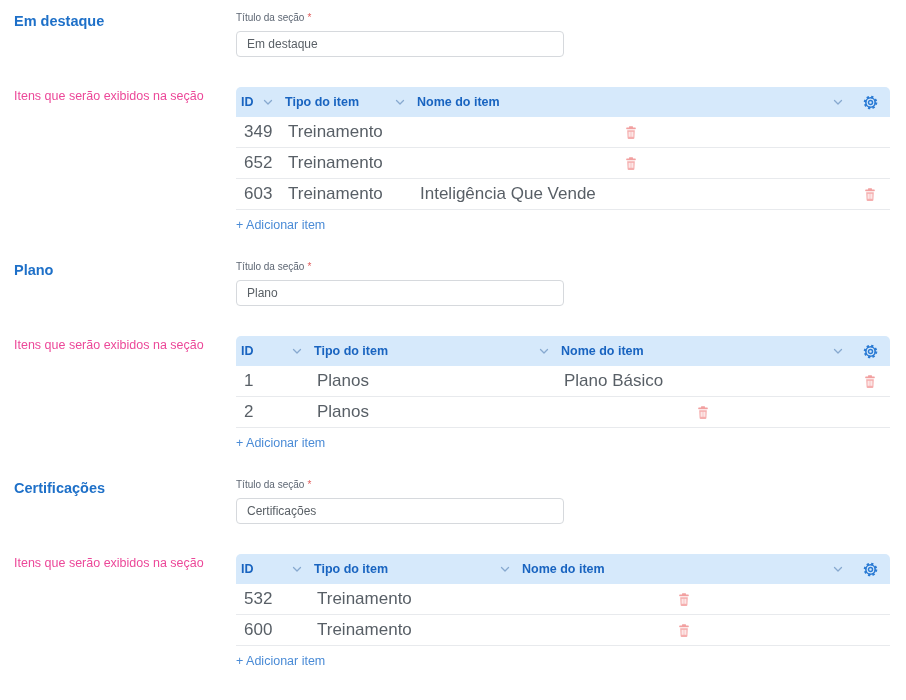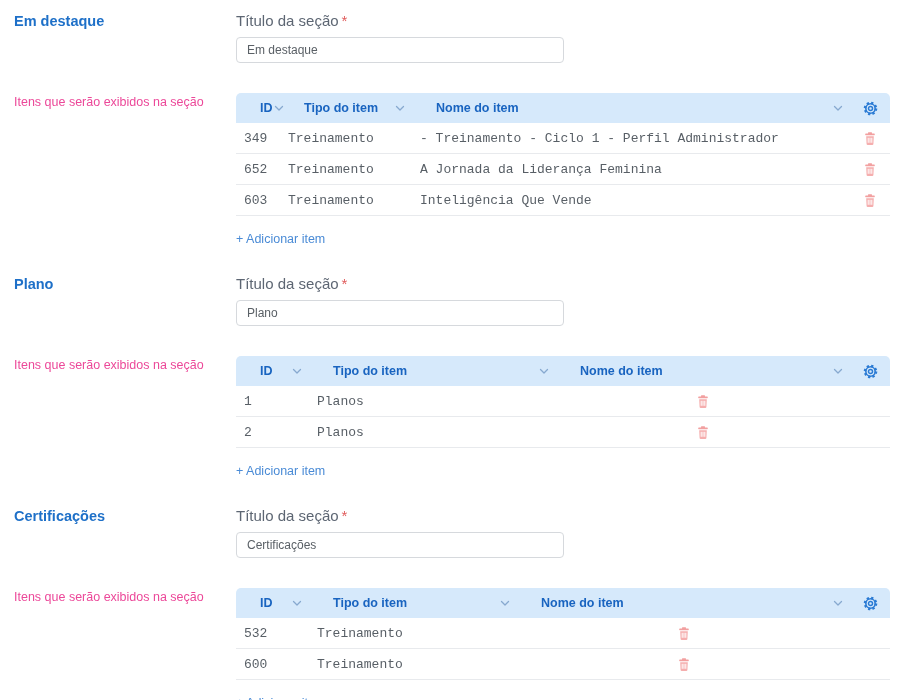--- a/index.html
+++ b/index.html
@@ -7,49 +7,49 @@
     width:906px;height:700px;background:#ffffff;overflow:hidden;
     font-family:"Liberation Sans",sans-serif;color:#585f66;
   }
   .page{padding:12px 16px 0 14px;}
   .section{display:grid;grid-template-columns:222px 654px;margin-bottom:28px;}
   .heading{
     grid-column:1;grid-row:1;align-self:start;
     color:#1e70c8;font-weight:700;font-size:14.5px;padding-top:1px;
   }
   .field-block{grid-column:2;grid-row:1;margin-bottom:30px;}
-  .field-label{font-size:15px;color:#5d6673;margin-bottom:8px;}
+  .field-label{font-size:10px;color:#5d6673;margin-bottom:8px;}
   .req{color:#e05c5c;margin-left:3px;}
   .text-input{
     width:328px;height:26px;border:1px solid #d6d9dd;border-radius:4px;
     padding:0 10px;font-size:12px;color:#5a6066;box-sizing:border-box;
     outline:none;font-family:inherit;background:#fff;
   }
   .items-label{grid-column:1;grid-row:2;font-size:12.5px;color:#ec4899;padding-top:2px;align-self:start;}
   .items-block{grid-column:2;grid-row:2;}
   .table{width:654px;}
   .t1{--c1:44px;--c2:132px;}
   .t2{--c1:73px;--c2:247px;}
   .t3{--c1:73px;--c2:208px;}
   .thead{
     background:#d6e9fb;border-radius:5px 5px 0 0;height:30px;
     display:grid;grid-template-columns:var(--c1) var(--c2) 1fr 40px;align-items:center;
   }
-  .th{display:flex;align-items:center;padding-left:24px;color:#1964c0;font-weight:700;font-size:12.5px;white-space:nowrap;}
+  .th{display:flex;align-items:center;padding-left:5px;color:#1964c0;font-weight:700;font-size:12.5px;white-space:nowrap;}
   .chev{margin-left:auto;margin-right:6px;display:flex;align-items:center;cursor:pointer;}
   .th-gear{justify-content:center;padding-left:0;}
   .gear-wrap{display:flex;cursor:pointer;}
   .tr{
     display:grid;grid-template-columns:var(--c1) var(--c2) 1fr 40px;height:30px;
-    align-items:center;border-bottom:1px solid #e8eaed;font-size:13px;color:#585f66;font-family:Liberation Mono, monospace;
+    align-items:center;border-bottom:1px solid #e8eaed;font-size:17px;color:#585f66;
   }
   .td{padding-left:8px;white-space:nowrap;overflow:hidden;text-overflow:ellipsis;}
   .td-action{display:flex;justify-content:center;padding-left:0;}
   .trash-wrap{display:flex;cursor:pointer;}
-  .add-link{display:inline-block;margin-top:16px;color:#4a8bd6;font-size:12.5px;cursor:pointer;}
+  .add-link{display:inline-block;margin-top:8px;color:#4a8bd6;font-size:12.5px;cursor:pointer;}
 </style>
 </head>
 <body>
 
 <div class="page">
 
   <div class="section">
     <div class="heading">Em destaque</div>
     <div class="field-block">
       <div class="field-label">
@@ -93,37 +93,35 @@
                 <circle cx="8" cy="8" r="1.9" fill="none" stroke="#2b7bd4" stroke-width="1.4"></circle>
               </svg>
             </span>
           </div>
         </div>
         <div class="tbody">
 
             <div class="tr">
               <div class="td">349</div>
               <div class="td">Treinamento</div>
-              <div class="td">- Treinamento - Ciclo 1 - Perfil Administrador</div>
               <div class="td td-action">
                 <span class="trash-wrap">
                   <svg width="14" height="15" viewBox="0 0 14 15">
                     <rect x="5" y="1.2" width="4" height="1.8" rx="0.6" fill="#f2a0a0"></rect>
                     <rect x="2.2" y="2.6" width="9.6" height="1.6" rx="0.6" fill="#f2a0a0"></rect>
                     <path d="M3.2 5.2 h7.6 l-0.4 7.8 a1.1 1.1 0 0 1 -1.1 1 H4.7 a1.1 1.1 0 0 1 -1.1 -1 z" fill="#f5aeae"></path>
                     <path d="M5.2 6.8 v5 M7 6.8 v5 M8.8 6.8 v5" stroke="#ffffff" stroke-width="1"></path>
                   </svg>
                 </span>
               </div>
             </div>
 
             <div class="tr">
               <div class="td">652</div>
               <div class="td">Treinamento</div>
-              <div class="td">A Jornada da Liderança Feminina</div>
               <div class="td td-action">
                 <span class="trash-wrap">
                   <svg width="14" height="15" viewBox="0 0 14 15">
                     <rect x="5" y="1.2" width="4" height="1.8" rx="0.6" fill="#f2a0a0"></rect>
                     <rect x="2.2" y="2.6" width="9.6" height="1.6" rx="0.6" fill="#f2a0a0"></rect>
                     <path d="M3.2 5.2 h7.6 l-0.4 7.8 a1.1 1.1 0 0 1 -1.1 1 H4.7 a1.1 1.1 0 0 1 -1.1 -1 z" fill="#f5aeae"></path>
                     <path d="M5.2 6.8 v5 M7 6.8 v5 M8.8 6.8 v5" stroke="#ffffff" stroke-width="1"></path>
                   </svg>
                 </span>
               </div>
@@ -194,20 +192,21 @@
                 <circle cx="8" cy="8" r="1.9" fill="none" stroke="#2b7bd4" stroke-width="1.4"></circle>
               </svg>
             </span>
           </div>
         </div>
         <div class="tbody">
 
             <div class="tr">
               <div class="td">1</div>
               <div class="td">Planos</div>
+              <div class="td">Plano Básico</div>
               <div class="td td-action">
                 <span class="trash-wrap">
                   <svg width="14" height="15" viewBox="0 0 14 15">
                     <rect x="5" y="1.2" width="4" height="1.8" rx="0.6" fill="#f2a0a0"></rect>
                     <rect x="2.2" y="2.6" width="9.6" height="1.6" rx="0.6" fill="#f2a0a0"></rect>
                     <path d="M3.2 5.2 h7.6 l-0.4 7.8 a1.1 1.1 0 0 1 -1.1 1 H4.7 a1.1 1.1 0 0 1 -1.1 -1 z" fill="#f5aeae"></path>
                     <path d="M5.2 6.8 v5 M7 6.8 v5 M8.8 6.8 v5" stroke="#ffffff" stroke-width="1"></path>
                   </svg>
                 </span>
               </div>

